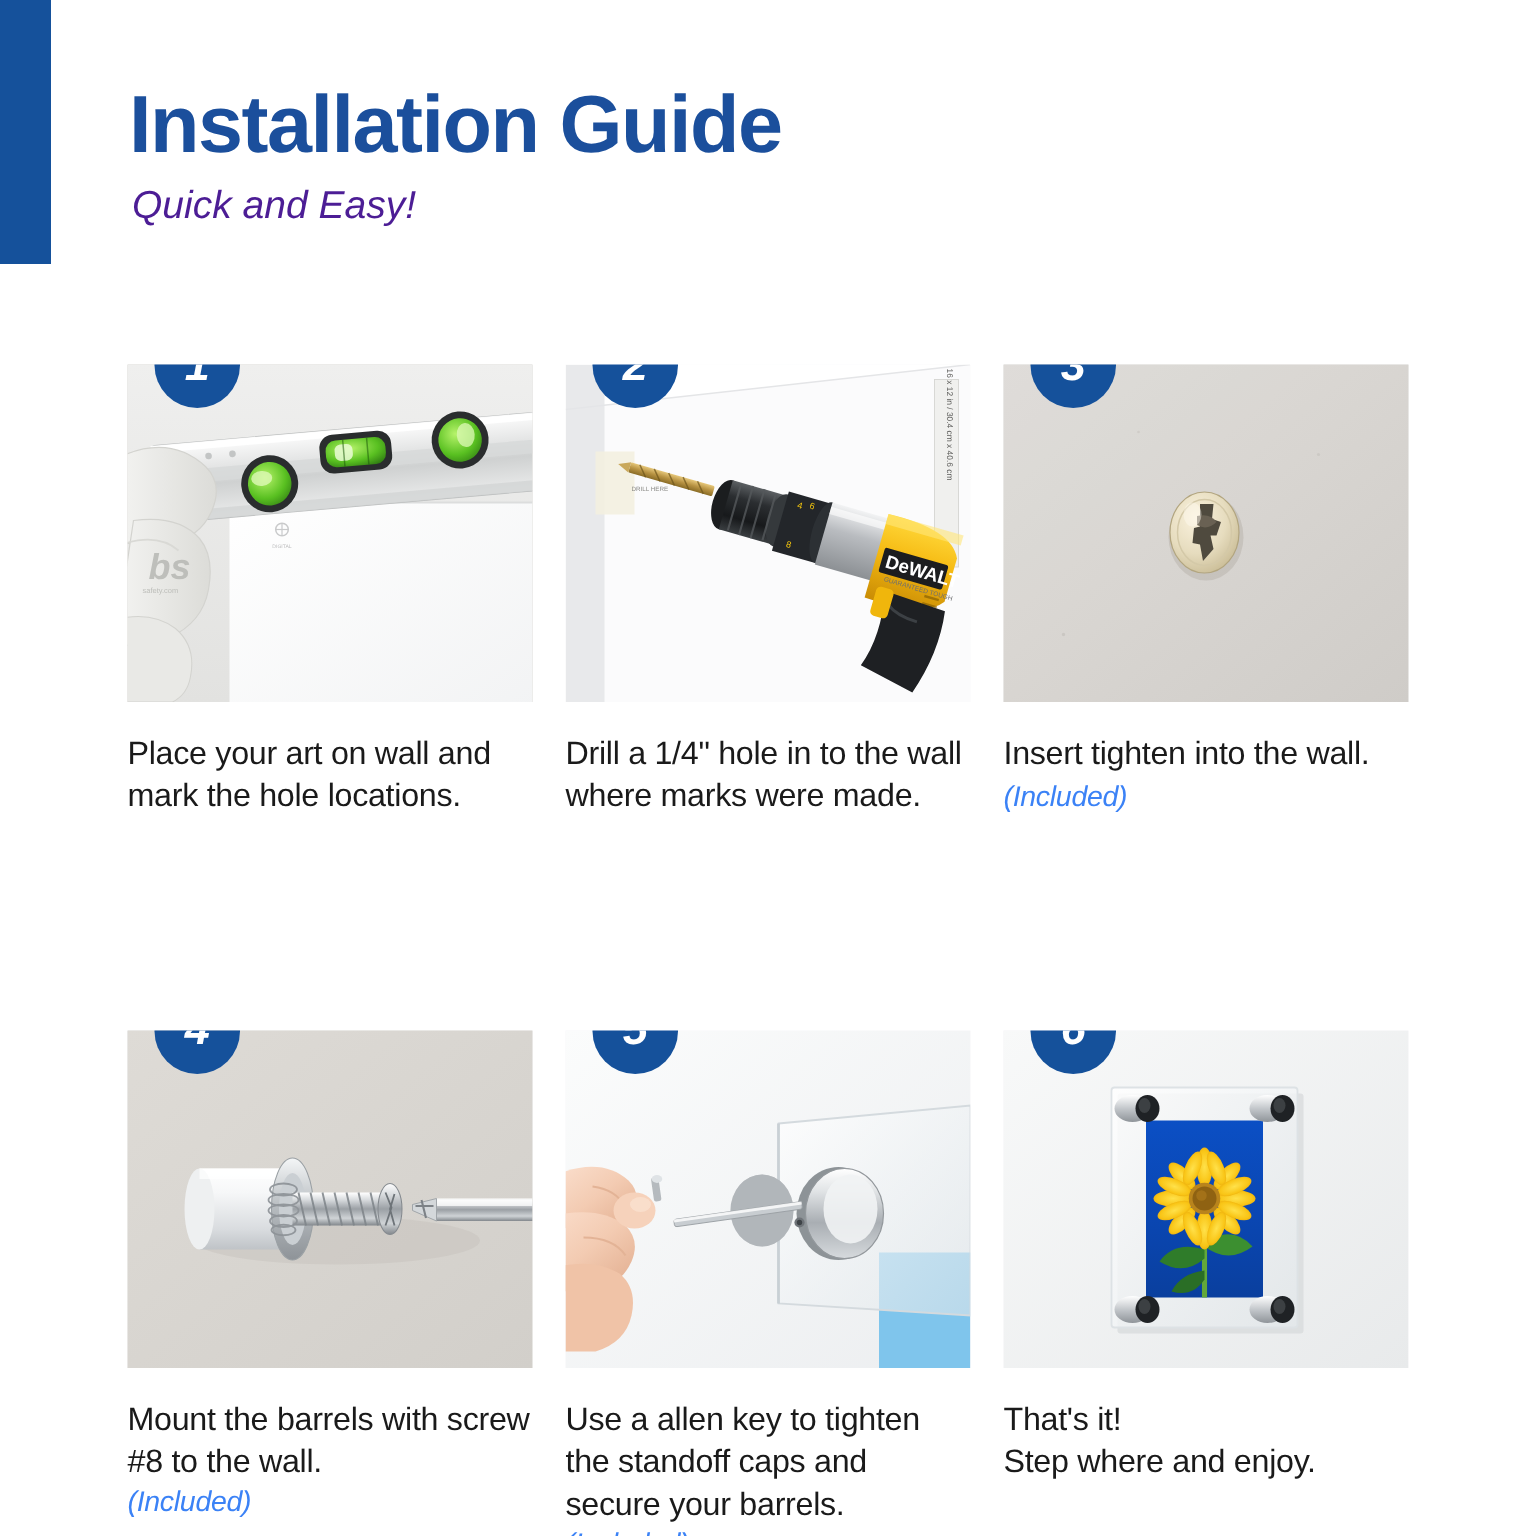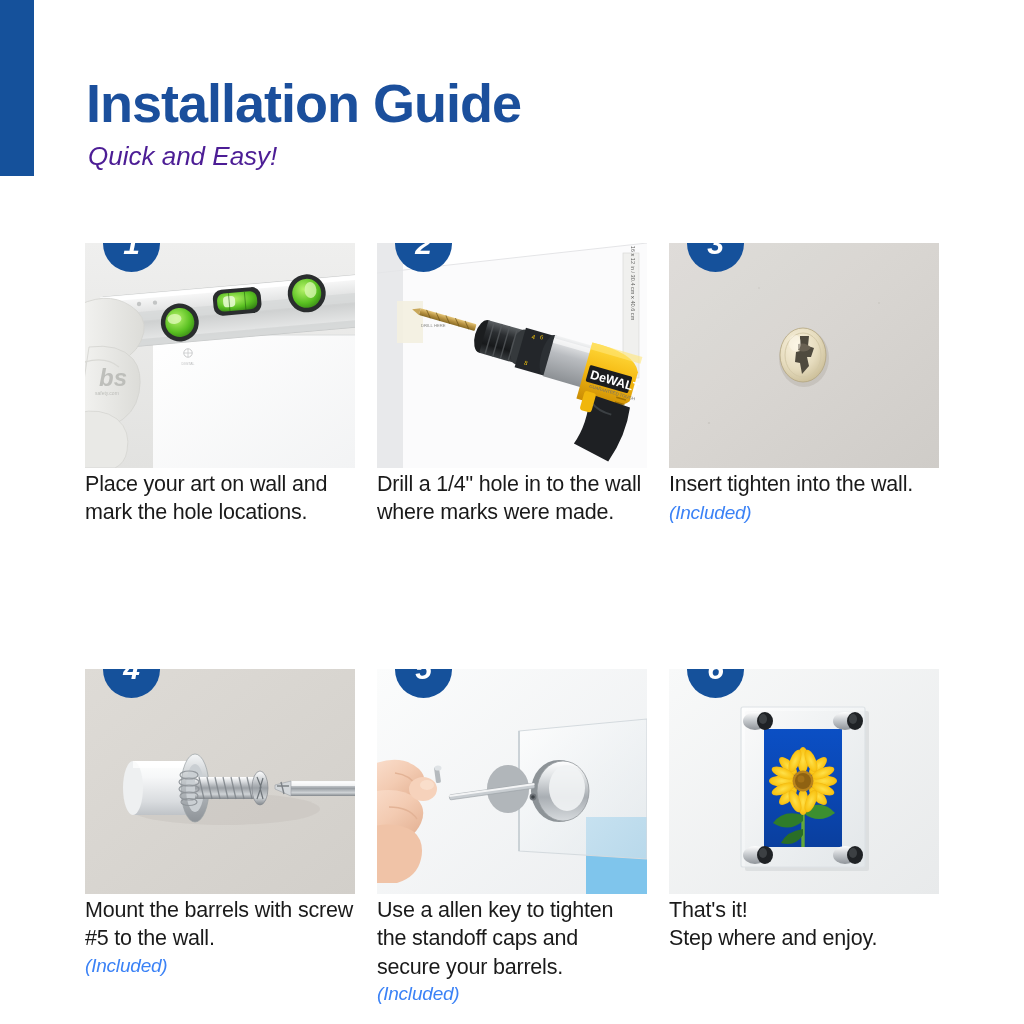--- a/index.html
+++ b/index.html
@@ -22,21 +22,21 @@
     position: absolute;
     left: 0;
     top: 0;
     width: 34px;
     height: 176px;
     background: #15519B;
   }
   #header {
     position: absolute;
     left: 86px;
-    top: 76px;
+    top: 56px;
     width: 700px;
   }
   #page-title {
     font-size: 54px;
     font-weight: 700;
     letter-spacing: -1px;
     color: #1B4F9C;
     line-height: 1.02;
     margin: 0;
     font-family: "Liberation Sans", sans-serif;
@@ -86,21 +86,21 @@
     font-size: 30px;
     font-weight: 700;
     font-style: italic;
     display: flex;
     align-items: center;
     justify-content: center;
     z-index: 9;
     box-shadow: 0 0 0 0 rgba(0,0,0,0);
   }
   .step-caption {
-    margin-top: 2px;
+    margin-top: 20px;
     font-size: 21.5px;
     line-height: 1.32;
     color: #1a1a1a;
     letter-spacing: -0.2px;
     white-space: pre-line;
   }
   .step-note {
     font-style: italic;
     font-size: 19px;
     color: #3b82f6;
@@ -381,21 +381,21 @@
         <path d="M172 108 l4 10 l-4 12 M178 109 l-3 10 l3 11" stroke="#6e7479" stroke-width="1.2" fill="none"></path>
 
         <rect x="206" y="112" width="72" height="15" fill="url(#g4steel)"></rect>
         <rect x="206" y="113" width="72" height="4" fill="#ffffff" opacity="0.75"></rect>
 
         <path d="M206 112 l-16 4 l0 4 l16 7 z" fill="#d4d8db" stroke="#9ba0a5" stroke-width="0.6"></path>
         <path d="M192 117 l12 0 M196 113 l3 12" stroke="#7d8287" stroke-width="1.4"></path>
       </svg>
       <div class="step-badge">4</div>
     </div>
-    <div class="step-caption"><span>Mount the barrels with screw #5 to the wall.</span><span class="step-note note-block">(Included)</span></div>
+    <div class="step-caption"><span>Mount the barrels with screw #8 to the wall.</span><span class="step-note note-block">(Included)</span></div>
   </div>
 
   <div class="step-cell step-row-2">
     <div class="step-photo" style="background:#f7f8f9;">
       <svg class="photo-svg" viewBox="0 0 270 225" preserveAspectRatio="xMidYMid slice">
         <defs>
           <linearGradient id="g5wall" x1="0" y1="0" x2="1" y2="1">
             <stop offset="0" stop-color="#fbfcfc"></stop>
               <stop offset="1" stop-color="#eceef0"></stop>
           </linearGradient>

